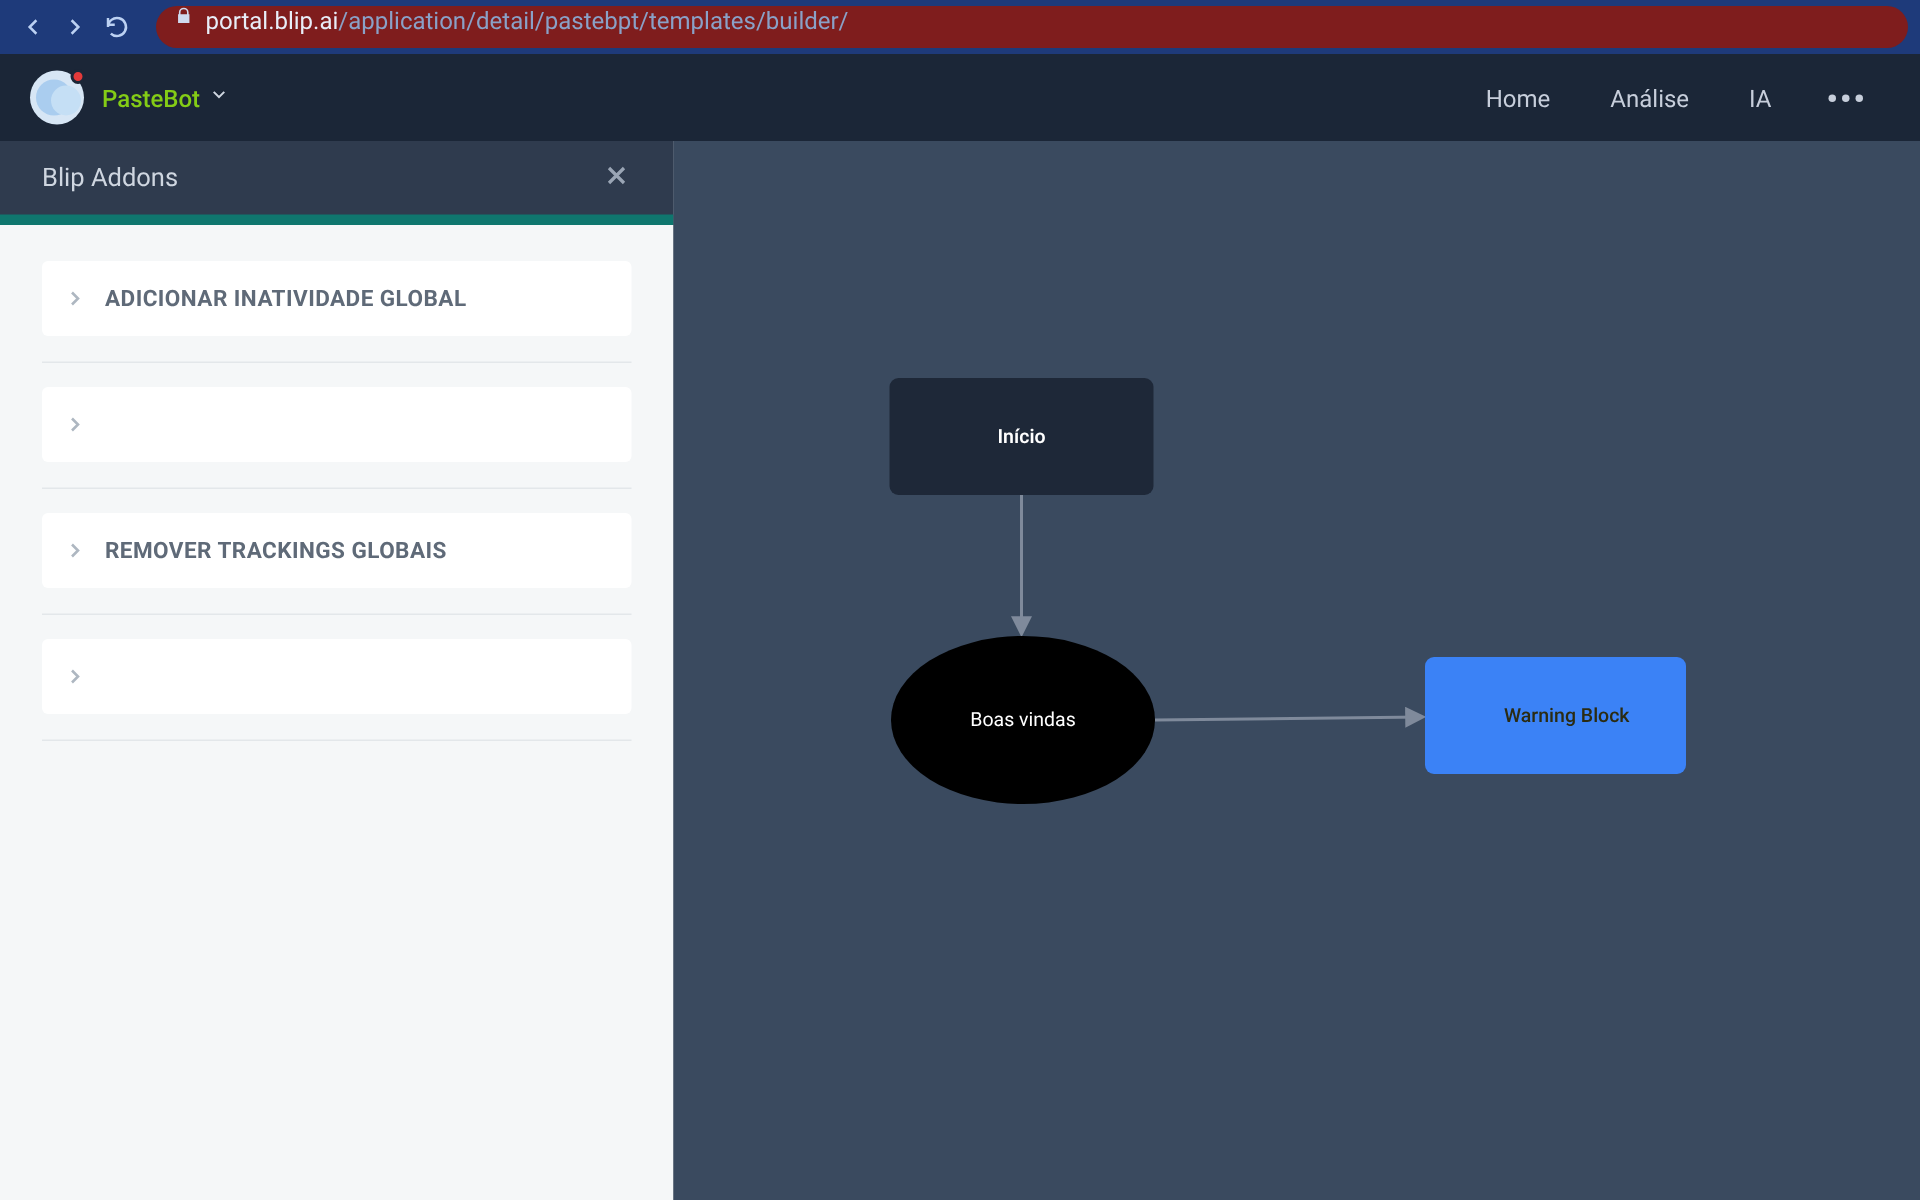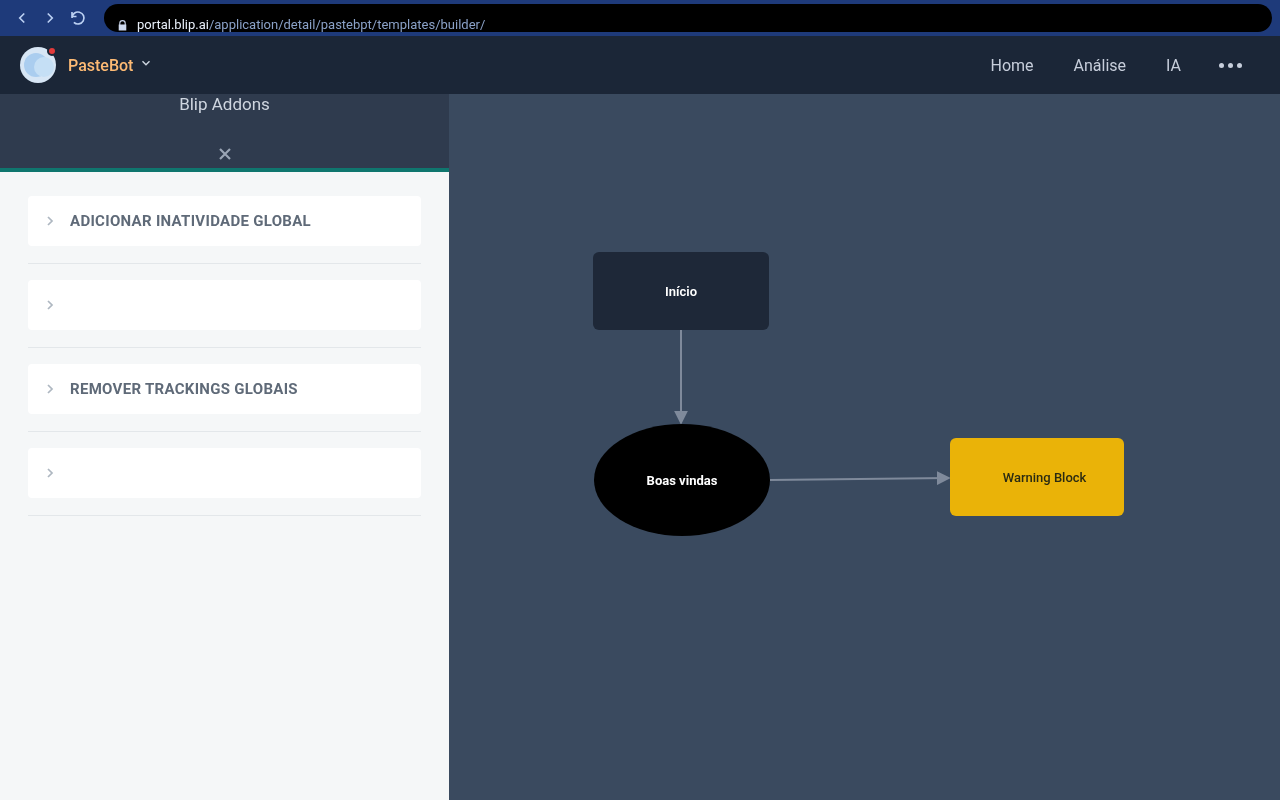--- a/index.html
+++ b/index.html
@@ -12,23 +12,23 @@
   .browser-bar {
     height: 36px; background: #1e3a7a;
     display: flex; align-items: center; padding: 0 8px;
   }
   .nav-btn {
     width: 28px; height: 28px; display: flex; align-items: center; justify-content: center;
     color: #bcd1f3; cursor: pointer;
   }
   .nav-btn svg { width: 18px; height: 18px; }
   .addr-bar {
-    flex: 1; height: 28px; background: #000000; border-radius: 14px;
-    margin-left: 12px; display: flex; align-items: flex-end; padding: 0 12px;
-    color: #a0b4d4; font-size: 13px;
+    flex: 1; height: 28px; background: #7f1d1d; border-radius: 14px;
+    margin-left: 12px; display: flex; align-items: flex-start; padding: 0 12px;
+    color: #a0b4d4; font-size: 16px;
   }
   .lock { margin-right: 8px; display: flex; align-items: center; }
   .addr-bar .host { color: #e8eef8; }
   .addr-bar .rest { color: #8aa1c7; }
 
   
   .app-header {
     height: 58px; background: #1b2637;
     display: flex; align-items: center; padding: 0 20px;
   }
@@ -43,45 +43,44 @@
     background:#aacdef; left:4px; top:6px;
   }
   .bot-avatar::after {
     content:""; position:absolute; width:20px; height:20px; border-radius:50%;
     background:#c5dff5; left:14px; top:10px;
   }
   .bot-dot {
     position:absolute; width:10px; height:10px; background:#e33a3a; border-radius:50%;
     top:-1px; right:-1px; border:2px solid #1b2637;
   }
-  .bot-name { color:#fdba74; font-size:16px; font-weight:500; display:flex; cursor:pointer;}
+  .bot-name { color:#84cc16; font-size:16px; font-weight:500; display:flex; cursor:pointer;}
   .bot-name .chev { margin-left:6px; display:flex; }
 
   .nav { margin-left:auto; display:flex; align-items:center; height:100%; }
   .nav-link {
     color:#c7cedb; font-size:16px; padding:0 20px; height:100%;
     display:flex; align-items:center; cursor:pointer; position:relative;
   }
   .nav-link.active { color:#ffffff; font-weight:600; }
   .nav-link.active::after {
     content:""; position:absolute; bottom:-1px; left:0; right:0; height:3px; background:#3a7af7;
   }
   .more-btn { padding:0 16px; color:#c7cedb; cursor:pointer; display:flex; align-items:center;}
   .more-btn .dot { width:5px; height:5px; background:#c7cedb; border-radius:50%; margin:0 2px; }
 
   
   .workspace { display:flex; height: calc(800px - 36px - 58px); }
   .sidebar {
     width: 449px; background:#f5f7f8; display:flex; flex-direction:column;
   }
   .sidebar-header {
-    height:78px; background:#2f3b4e; display:flex; align-items:center;
-    padding:0 28px; border-bottom:4px solid #0f766e;
+    height:56px; background:#2f3b4e; display:flex; align-items:center;
+    padding:0 28px; border-bottom:7px solid #0f766e;
     justify-content:space-between;
-    flex-direction:column;
   }
   .sidebar-title { color:#cfd6e0; font-size:17px; }
   .close-btn { color:#9aa5b5; cursor:pointer; }
   .close-btn svg { width:20px; height:20px; }
 
   .addon-list { padding: 24px 28px; }
   .addon-item {
     background:#ffffff; border-radius:4px; height:50px;
     display:flex; align-items:center; padding:0 14px;
     margin-bottom: 34px; cursor:pointer;
@@ -103,25 +102,25 @@
     color:#fff; font-size:13px; cursor:move;
   }
   .node-inicio {
     left:593px; top:252px; width:176px; height:78px;
     background:#1e2838; border-radius:6px;
     font-weight:600;
   }
   .node-boas {
     left:594px; top:424px; width:176px; height:112px;
     background:#000000; border-radius:50%;
-    font-weight:700;
+    font-weight:400;
   }
   .node-warning {
     left:950px; top:438px; width:174px; height:78px;
-    background:#eab308; color:#2b2b12; border-radius:6px;
+    background:#3b82f6; color:#2b2b12; border-radius:6px;
     font-weight:500;
     padding-left:15px;
   }
 </style>
 </head>
 <body>
 
 <div class="browser-bar">
   <div class="nav-btn">
     <svg viewBox="0 0 24 24" fill="none" stroke="currentColor" stroke-width="2.2">

